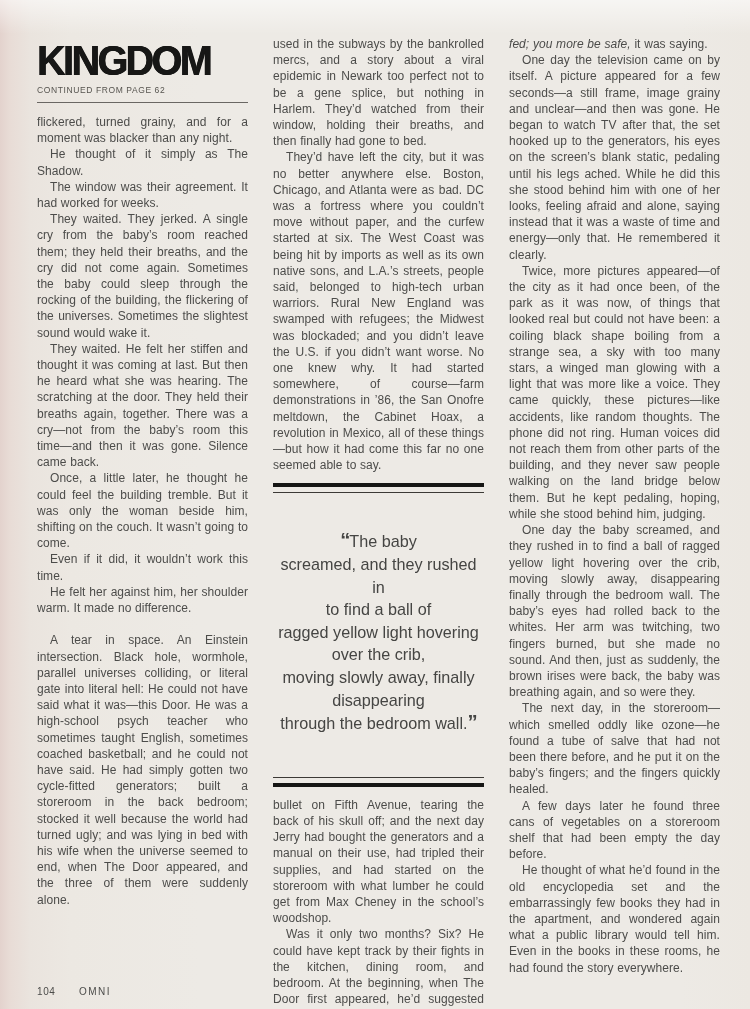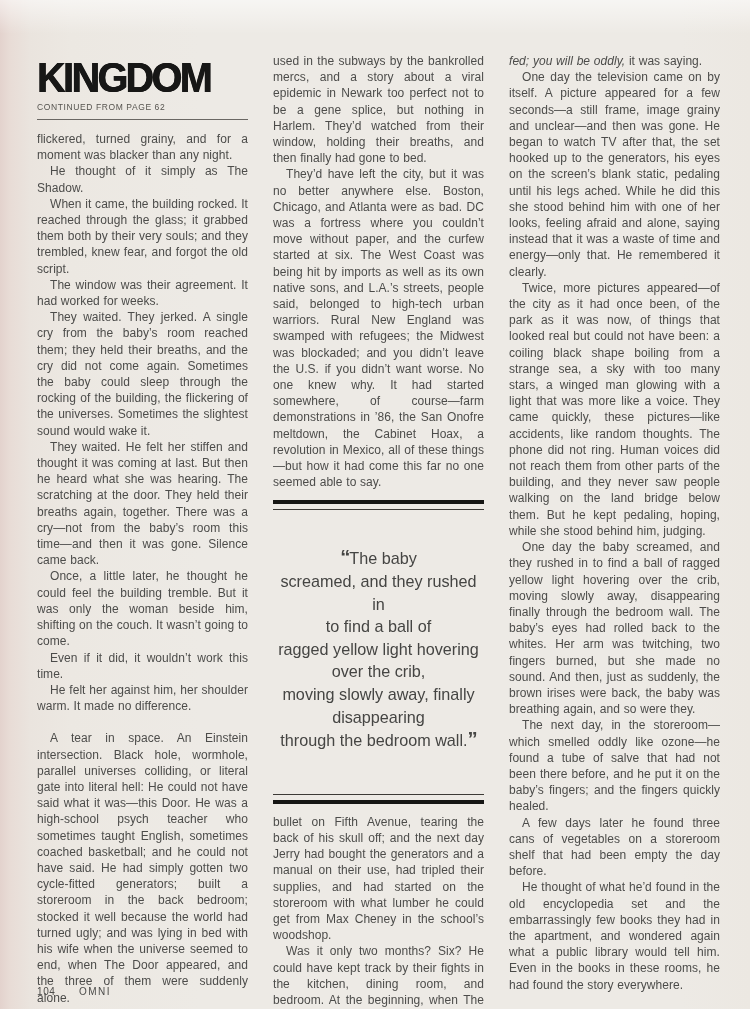--- a/index.html
+++ b/index.html
@@ -8,21 +8,21 @@
     background:
       linear-gradient(180deg, rgba(255,255,255,.55) 0px, rgba(255,255,255,0) 34px),
       linear-gradient(90deg, #e3d2cd 0px, #e8dcd6 10px, #eae4de 30px, #ece8e2 70px, #edeae5 200px, #edeae5 680px, #ece8e2 750px);
     font-family:"Liberation Sans", sans-serif;
     color:#4c4c4a;
   }
   .page{
     position:absolute; inset:0;
     padding:36px 30px 0 37px;
     box-sizing:border-box;
-    display:flex; gap:25px;margin-top:17px;
+    display:flex; gap:25px;
   }
   .col{width:221px; box-sizing:border-box;}
   
   .masthead{margin:6px 0 2px 0;}
   .kingdom-title{
     font-size:46px; font-weight:bold; color:#171716; letter-spacing:-3px;
     transform:scale(0.86,0.92); transform-origin:left top; line-height:40px;
     text-shadow:0.6px 0 0 currentColor, -0.3px 0 0 currentColor;
     white-space:nowrap;
   }
@@ -64,21 +64,20 @@
 
   <div class="col">
     <div class="masthead">
       <div class="kingdom-title">KINGDOM</div>
       <div class="continued">CONTINUED FROM PAGE 62</div>
       <hr class="mast-rule">
     </div>
     <div class="copy">
         <p class="noind">flickered, turned grainy, and for a moment was blacker than any night.</p>
         <p class="">He thought of it simply as The Shadow.</p>
-        <p class="">When it came, the building rocked. It reached through the glass; it grabbed them both by their very souls; and they trembled, knew fear, and forgot the old script.</p>
         <p class="">The window was their agreement. It had worked for weeks.</p>
         <p class="">They waited. They jerked. A single cry from the baby’s room reached them; they held their breaths, and the cry did not come again. Sometimes the baby could sleep through the rocking of the building, the flickering of the universes. Sometimes the slightest sound would wake it.</p>
         <p class="">They waited. He felt her stiffen and thought it was coming at last. But then he heard what she was hearing. The scratching at the door. They held their breaths again, together. There was a cry—not from the baby’s room this time—and then it was gone. Silence came back.</p>
         <p class="">Once, a little later, he thought he could feel the building tremble. But it was only the woman beside him, shifting on the couch. It wasn’t going to come.</p>
         <p class="">Even if it did, it wouldn’t work this time.</p>
         <p class="">He felt her against him, her shoulder warm. It made no difference.</p>
         <p class=" gap">A tear in space. An Einstein intersection. Black hole, wormhole, parallel universes colliding, or literal gate into literal hell: He could not have said what it was—this Door. He was a high-school psych teacher who sometimes taught English, sometimes coached basketball; and he could not have said. He had simply gotten two cycle-fitted generators; built a storeroom in the back bedroom; stocked it well because the world had turned ugly; and was lying in bed with his wife when the universe seemed to end, when The Door appeared, and the three of them were suddenly alone.</p>
       </div>
   </div>
 
@@ -97,21 +96,21 @@
       <div class="thick"></div>
     </div>
     <div class="copy">
         <p class="noind">bullet on Fifth Avenue, tearing the back of his skull off; and the next day Jerry had bought the generators and a manual on their use, had tripled their supplies, and had started on the storeroom with what lumber he could get from Max Cheney in the school’s woodshop.</p>
         <p class="">Was it only two months? Six? He could have kept track by their fights in the kitchen, dining room, and bedroom. At the beginning, when The Door first appeared, he’d suggested they try to leave. He could remember her crying, arguing; and before long he had stopped. Her fears had become his: They were safe in their rooms. Sounds came to the hallways outside their door. There were poundings on the walls, on the door, each day, and voices; but nothing seemed able to get in. And when the canned goods, Eversafe water bottles, and first-aid supplies began to replenish themselves—like miraculous fish, miraculous bread—without anyone’s help, without the storeroom door even being opened, their decision was made for them. Something—someone—wanted them to stay.  it was saying. </p>
       </div>
   </div>
 
   <div class="col">
     <div class="copy">
-        <p class="noind"><i>fed; you will be oddly,</i> it was saying.</p>
+        <p class="noind"><i>fed; you more be safe,</i> it was saying.</p>
         <p class="">One day the television came on by itself. A picture appeared for a few seconds—a still frame, image grainy and unclear—and then was gone. He began to watch TV after that, the set hooked up to the generators, his eyes on the screen’s blank static, pedaling until his legs ached. While he did this she stood behind him with one of her looks, feeling afraid and alone, saying instead that it was a waste of time and energy—only that. He remembered it clearly.</p>
         <p class="">Twice, more pictures appeared—of the city as it had once been, of the park as it was now, of things that looked real but could not have been: a coiling black shape boiling from a strange sea, a sky with too many stars, a winged man glowing with a light that was more like a voice. They came quickly, these pictures—like accidents, like random thoughts. The phone did not ring. Human voices did not reach them from other parts of the building, and they never saw people walking on the land bridge below them. But he kept pedaling, hoping, while she stood behind him, judging.</p>
         <p class="">One day the baby screamed, and they rushed in to find a ball of ragged yellow light hovering over the crib, moving slowly away, disappearing finally through the bedroom wall. The baby’s eyes had rolled back to the whites. Her arm was twitching, two fingers burned, but she made no sound. And then, just as suddenly, the brown irises were back, the baby was breathing again, and so were they.</p>
         <p class="">The next day, in the storeroom—which smelled oddly like ozone—he found a tube of salve that had not been there before, and he put it on the baby’s fingers; and the fingers quickly healed.</p>
         <p class="">A few days later he found three cans of vegetables on a storeroom shelf that had been empty the day before.</p>
         <p class="">He thought of what he’d found in the old encyclopedia set and the embarrassingly few books they had in the apartment, and wondered again what a public library would tell him. Even in the books in these rooms, he had found the story everywhere.</p>
       </div>
   </div>
 
 </div>

